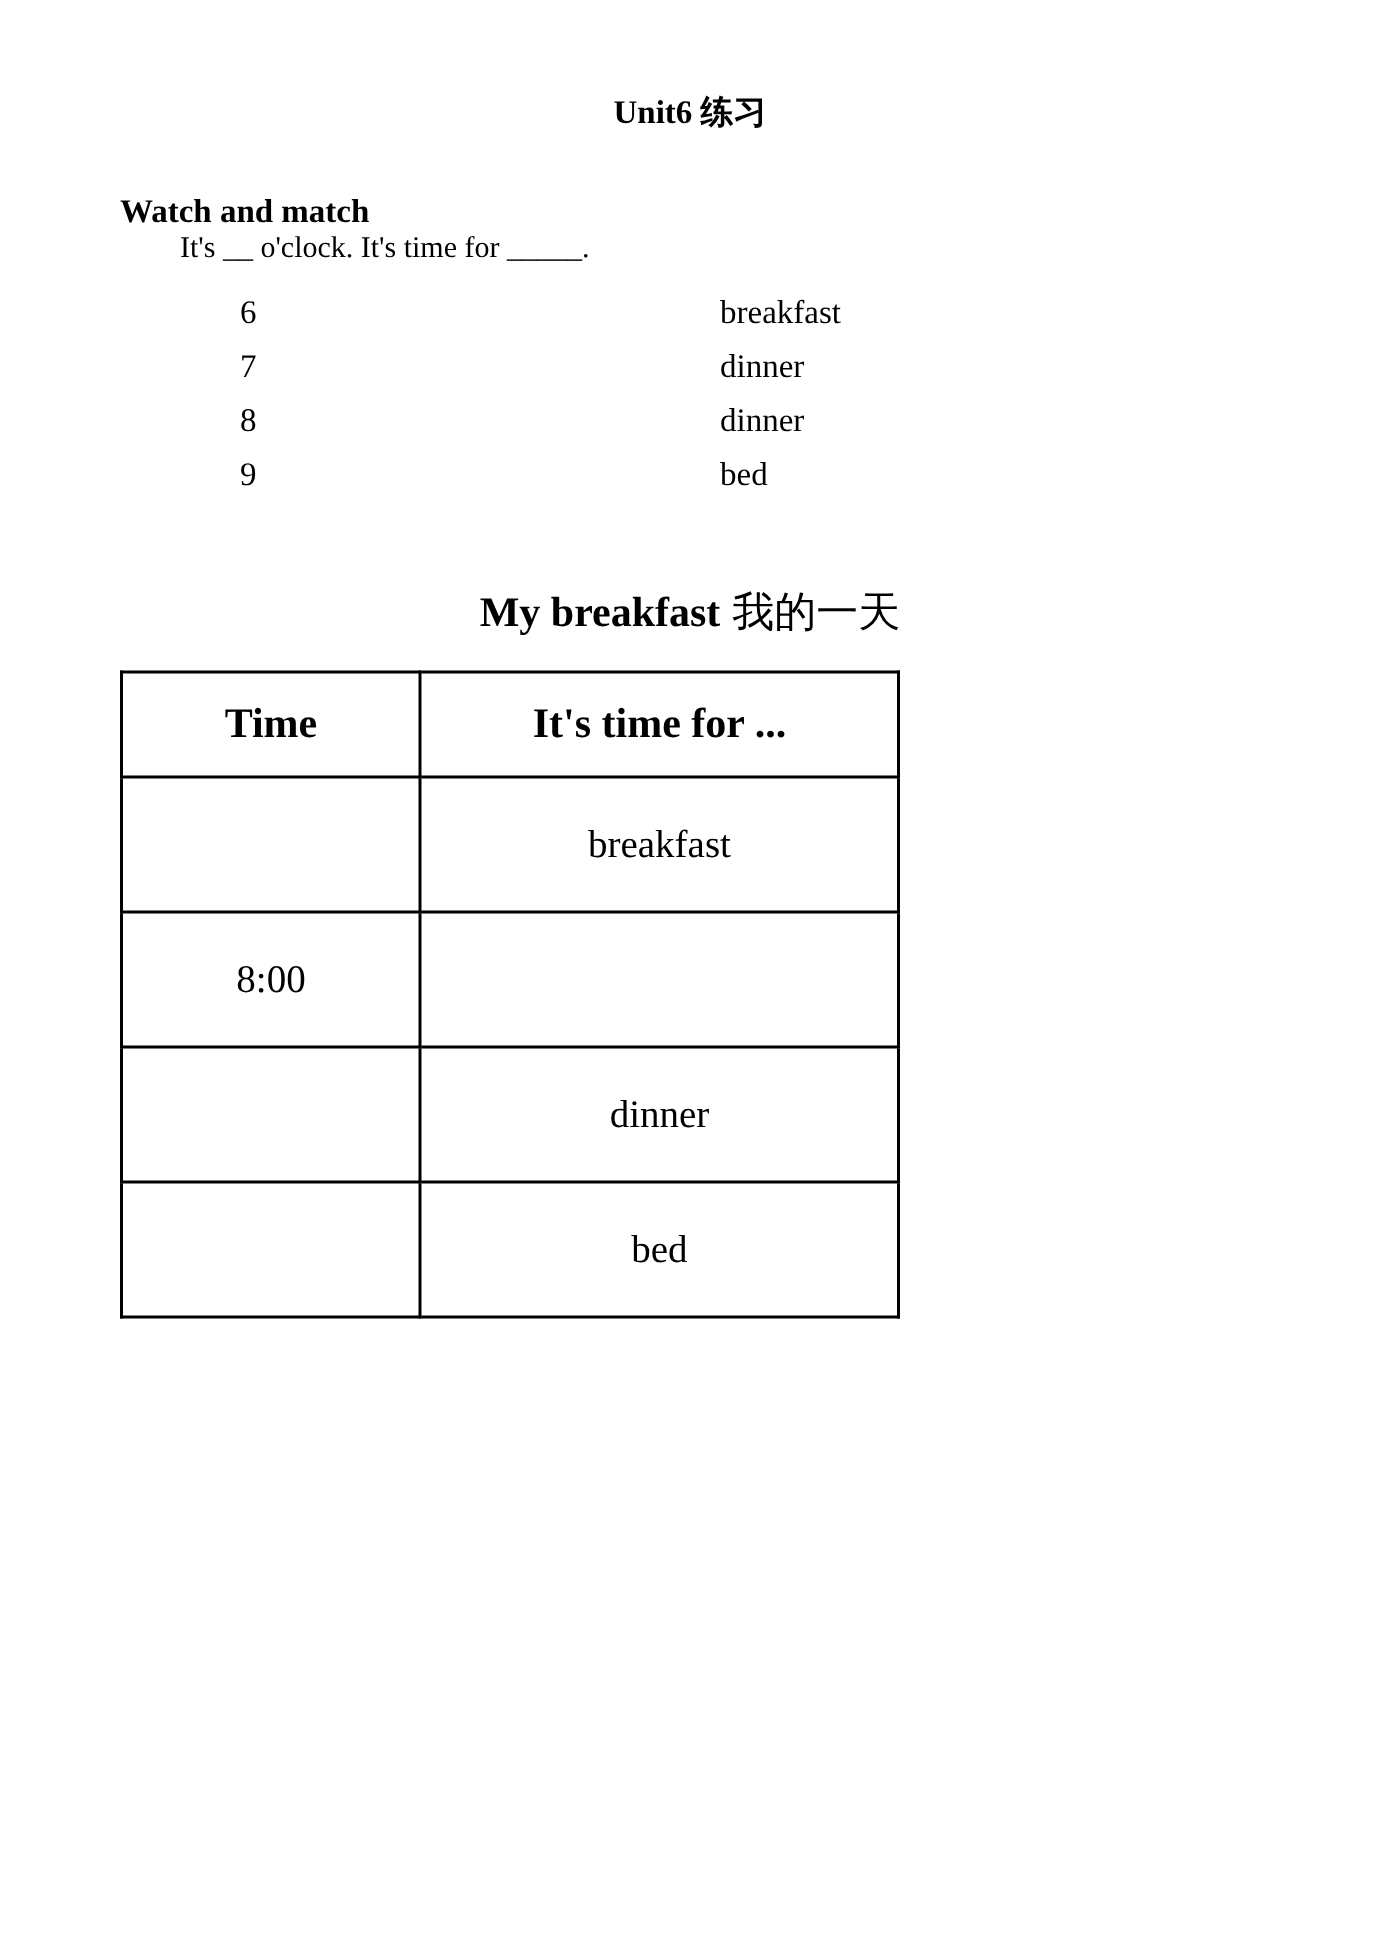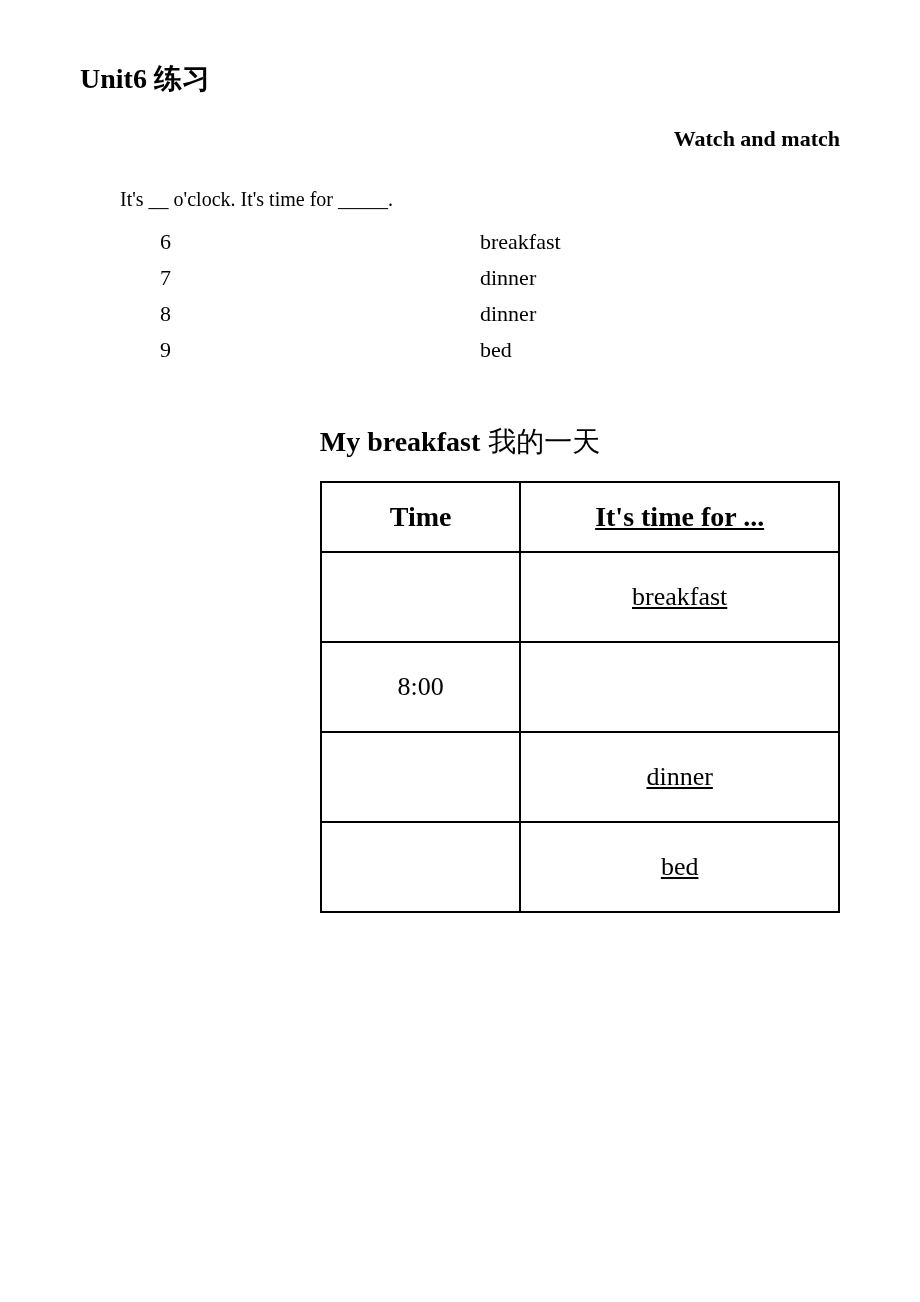--- a/index.html
+++ b/index.html
@@ -11,39 +11,38 @@
     body {
       background: #ffffff;
       font-family: 'Comic Sans MS', 'Chalkboard SE', cursive, sans-serif;
       width: 920px;
       min-height: 1302px;
       padding: 60px 80px;
       color: #000000;
     }
 
     .page-title {
-      font-size: 28px;
+      text-align: center;
+      font-size: 22px;
       font-weight: bold;
-      margin-bottom: 28px;
+      margin-bottom: 38px;
       font-family: 'Comic Sans MS', cursive;
     }
 
     .section-label {
       font-size: 22px;
       font-weight: bold;
       font-family: 'Comic Sans MS', cursive;
-      text-align: right;
     }
 
     .instruction-line {
       font-size: 20px;
       margin-left: 40px;
       margin-bottom: 18px;
       font-family: 'Comic Sans MS', cursive;
-      margin-top: 36px;
     }
 
     .match-list {
       display: flex;
       flex-direction: column;
       gap: 10px;
       margin-left: 80px;
       margin-bottom: 60px;
     }
 
@@ -78,21 +77,21 @@
 
     .timetable-title .chinese {
       font-size: 28px;
       font-weight: normal;
       font-family: sans-serif;
       margin-left: 8px;
     }
 
     .timetable-wrapper {
       display: flex;
-      justify-content: flex-end;
+      justify-content: flex-start;
     }
 
     table {
       border-collapse: collapse;
       width: 520px;
     }
 
     table th, table td {
       border: 2px solid #000;
       text-align: center;
@@ -111,21 +110,20 @@
       padding: 20px 20px;
       height: 90px;
     }
 
     .col-time {
       width: 200px;
     }
 
     .col-activity {
       width: 320px;
-      text-decoration: underline;
     }
   </style>
 </head>
 <body>
 
 <div class="page-title">Unit6 练习</div>
 
 <div>
   <div class="section-label">Watch and match</div>
 

